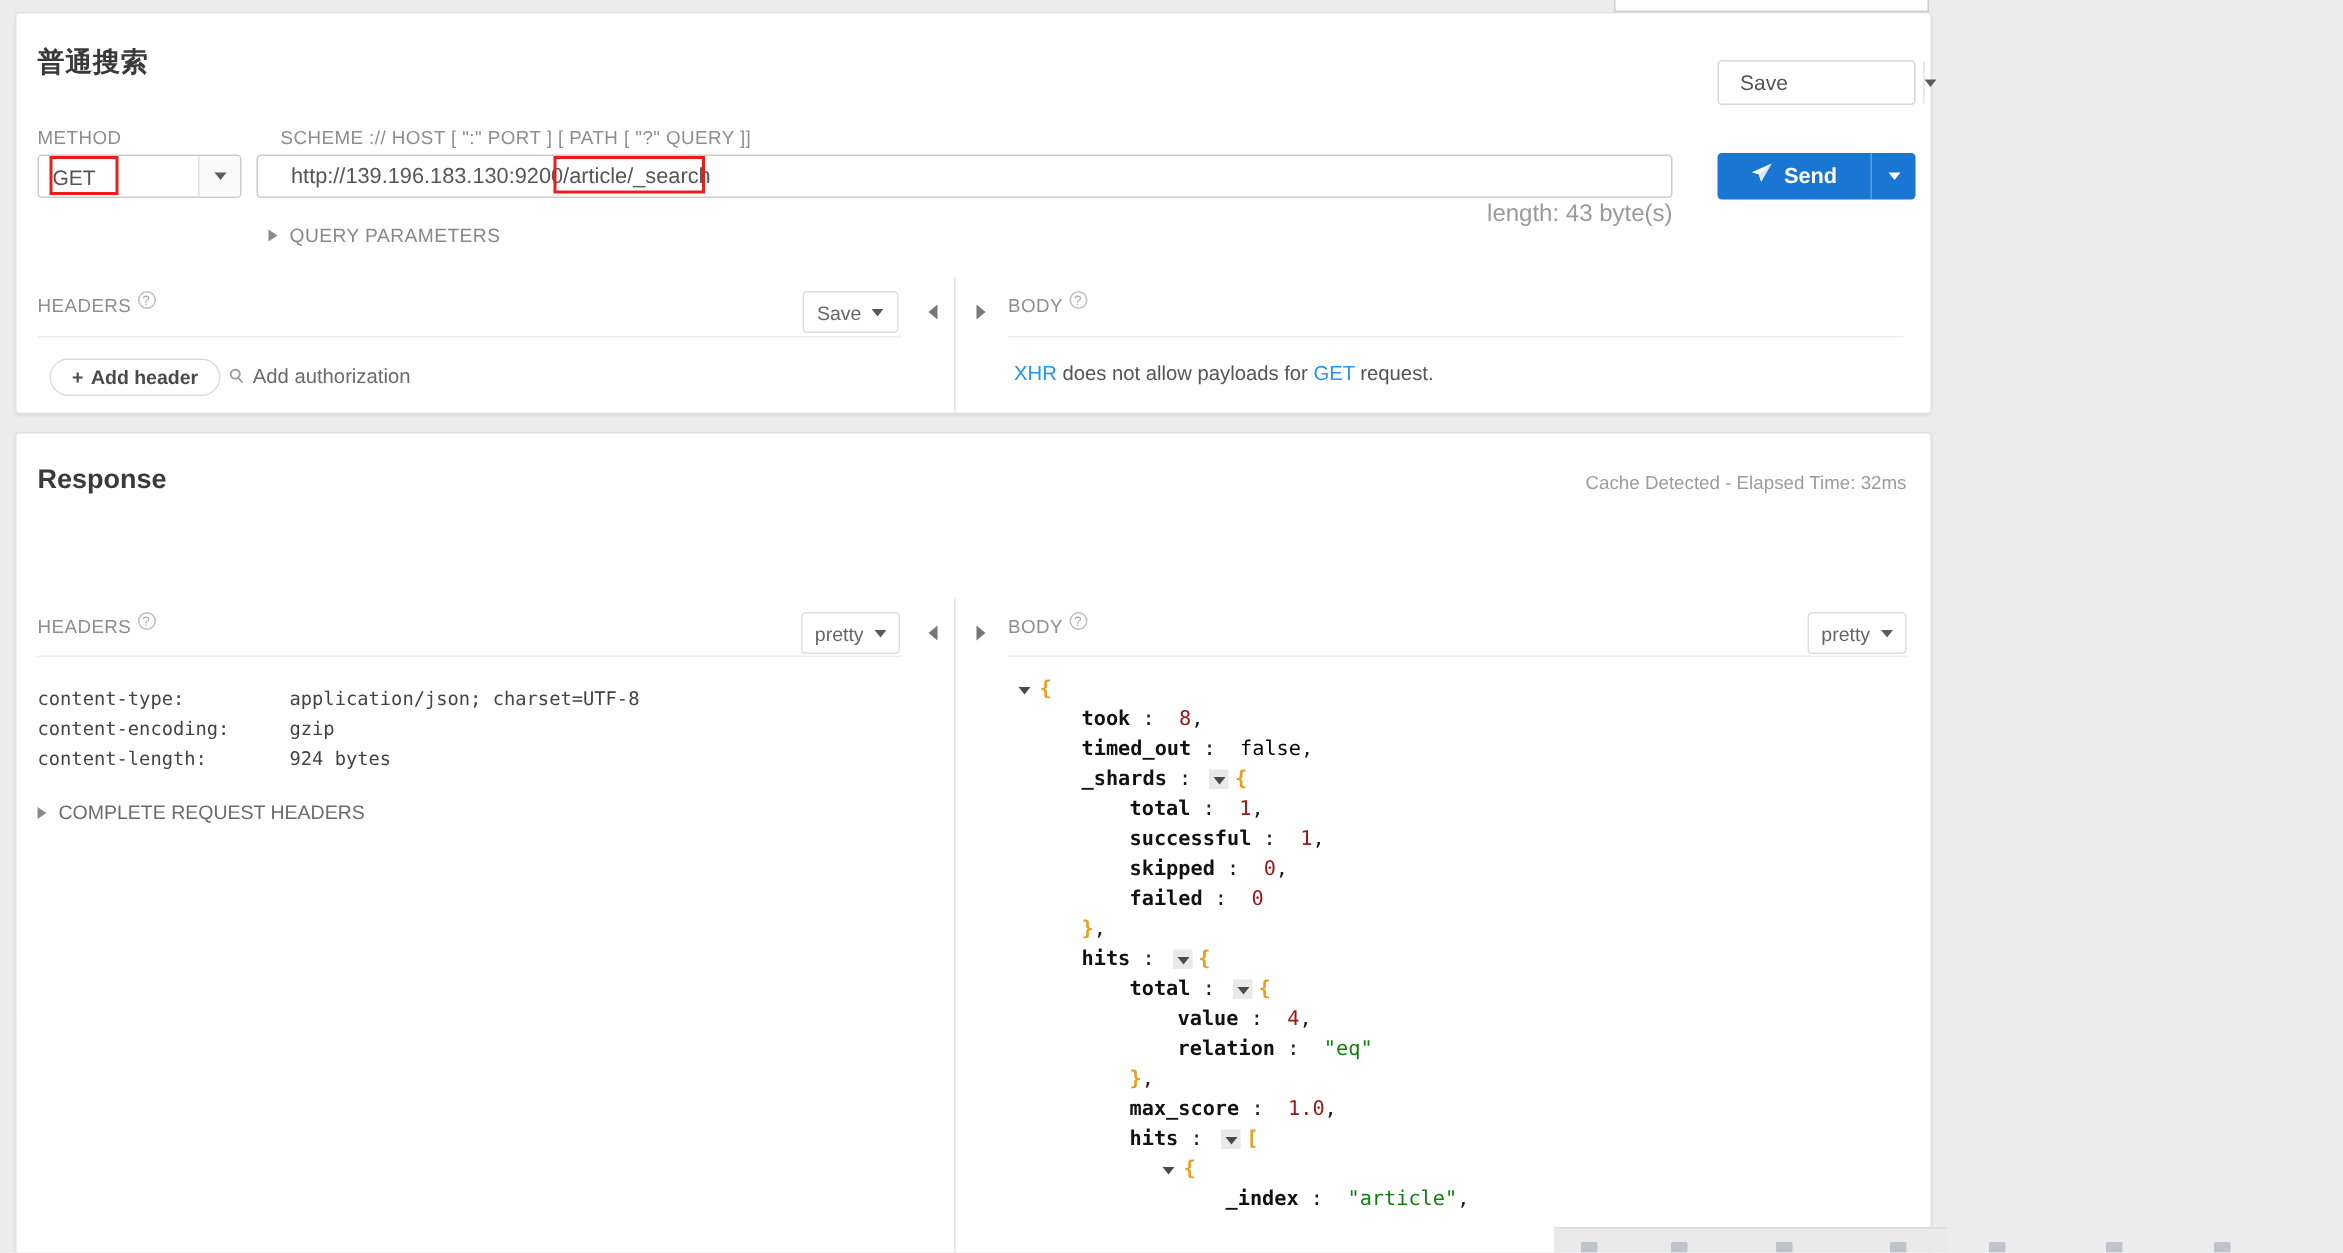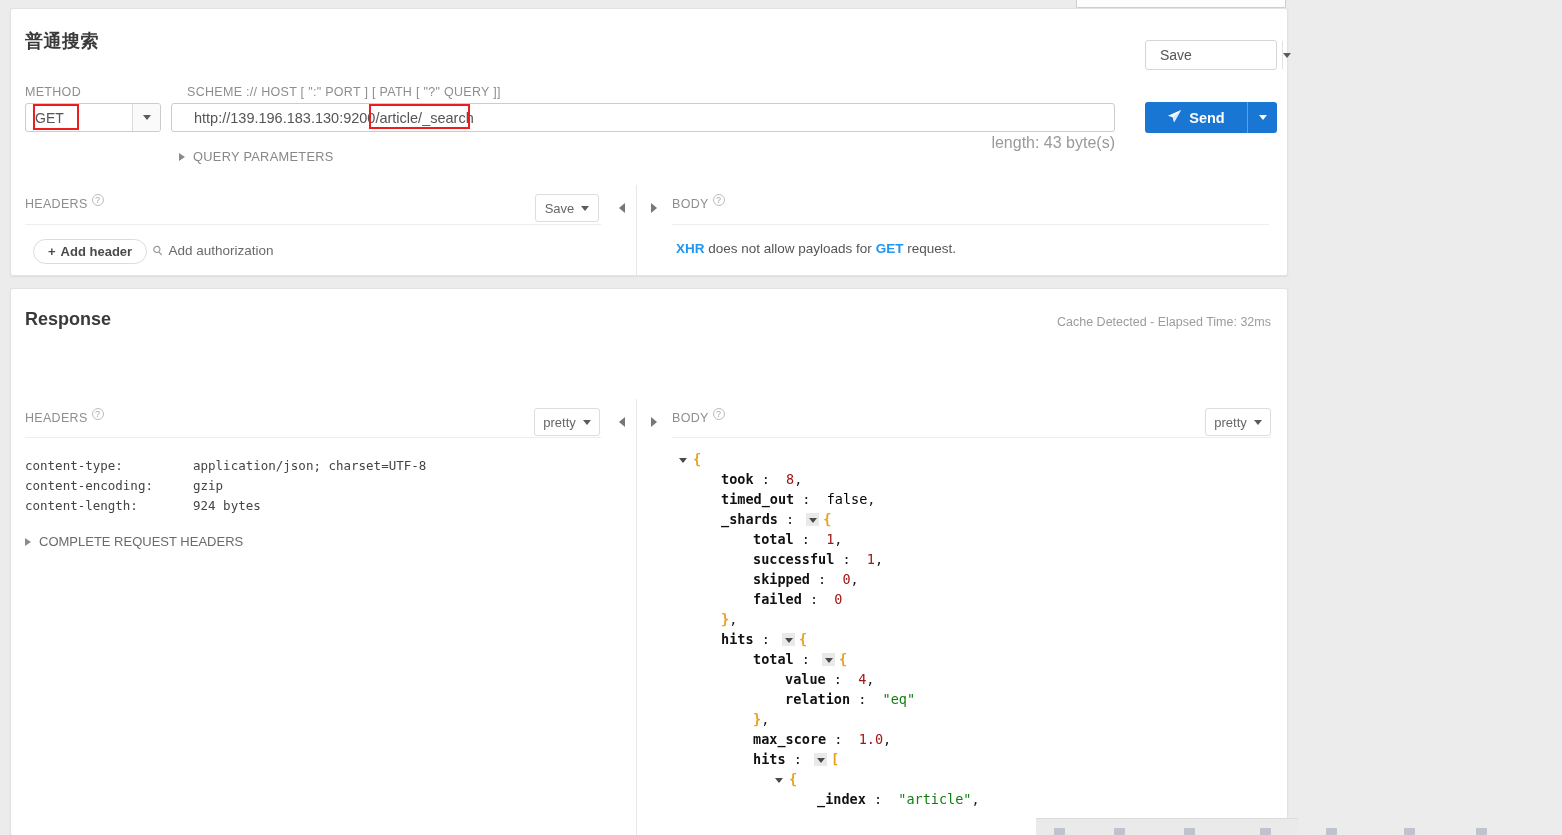--- a/index.html
+++ b/index.html
@@ -172,21 +172,21 @@
     font-size: 13.5px; color: #6a6a6a;
   }
   .key-icon { font-size: 13px; color: #9a9a9a; display:inline-block; transform: rotate(-40deg); }
 
   #req-body-label { position: absolute; left: 661px; top: 185px; }
   #req-body-rule { position: absolute; left: 661px; top: 215px; right: 18px; height: 1px; background: #eee; }
   #xhr-note {
     position: absolute; left: 665px; top: 232px;
     font-size: 13.5px; color: #555;
   }
-  .lnk { color: #2196f3; font-weight: bold; }
+  .lnk { color: #2196f3; }
 
   
   #resp-title {
     position: absolute; left: 14px; top: 20px;
     font-size: 18px; font-weight: bold; color: #3a3a3a;
   }
   #cache-note {
     position: absolute; right: 16px; top: 26px;
     font-size: 12.5px; color: #9c9c9c;
   }

